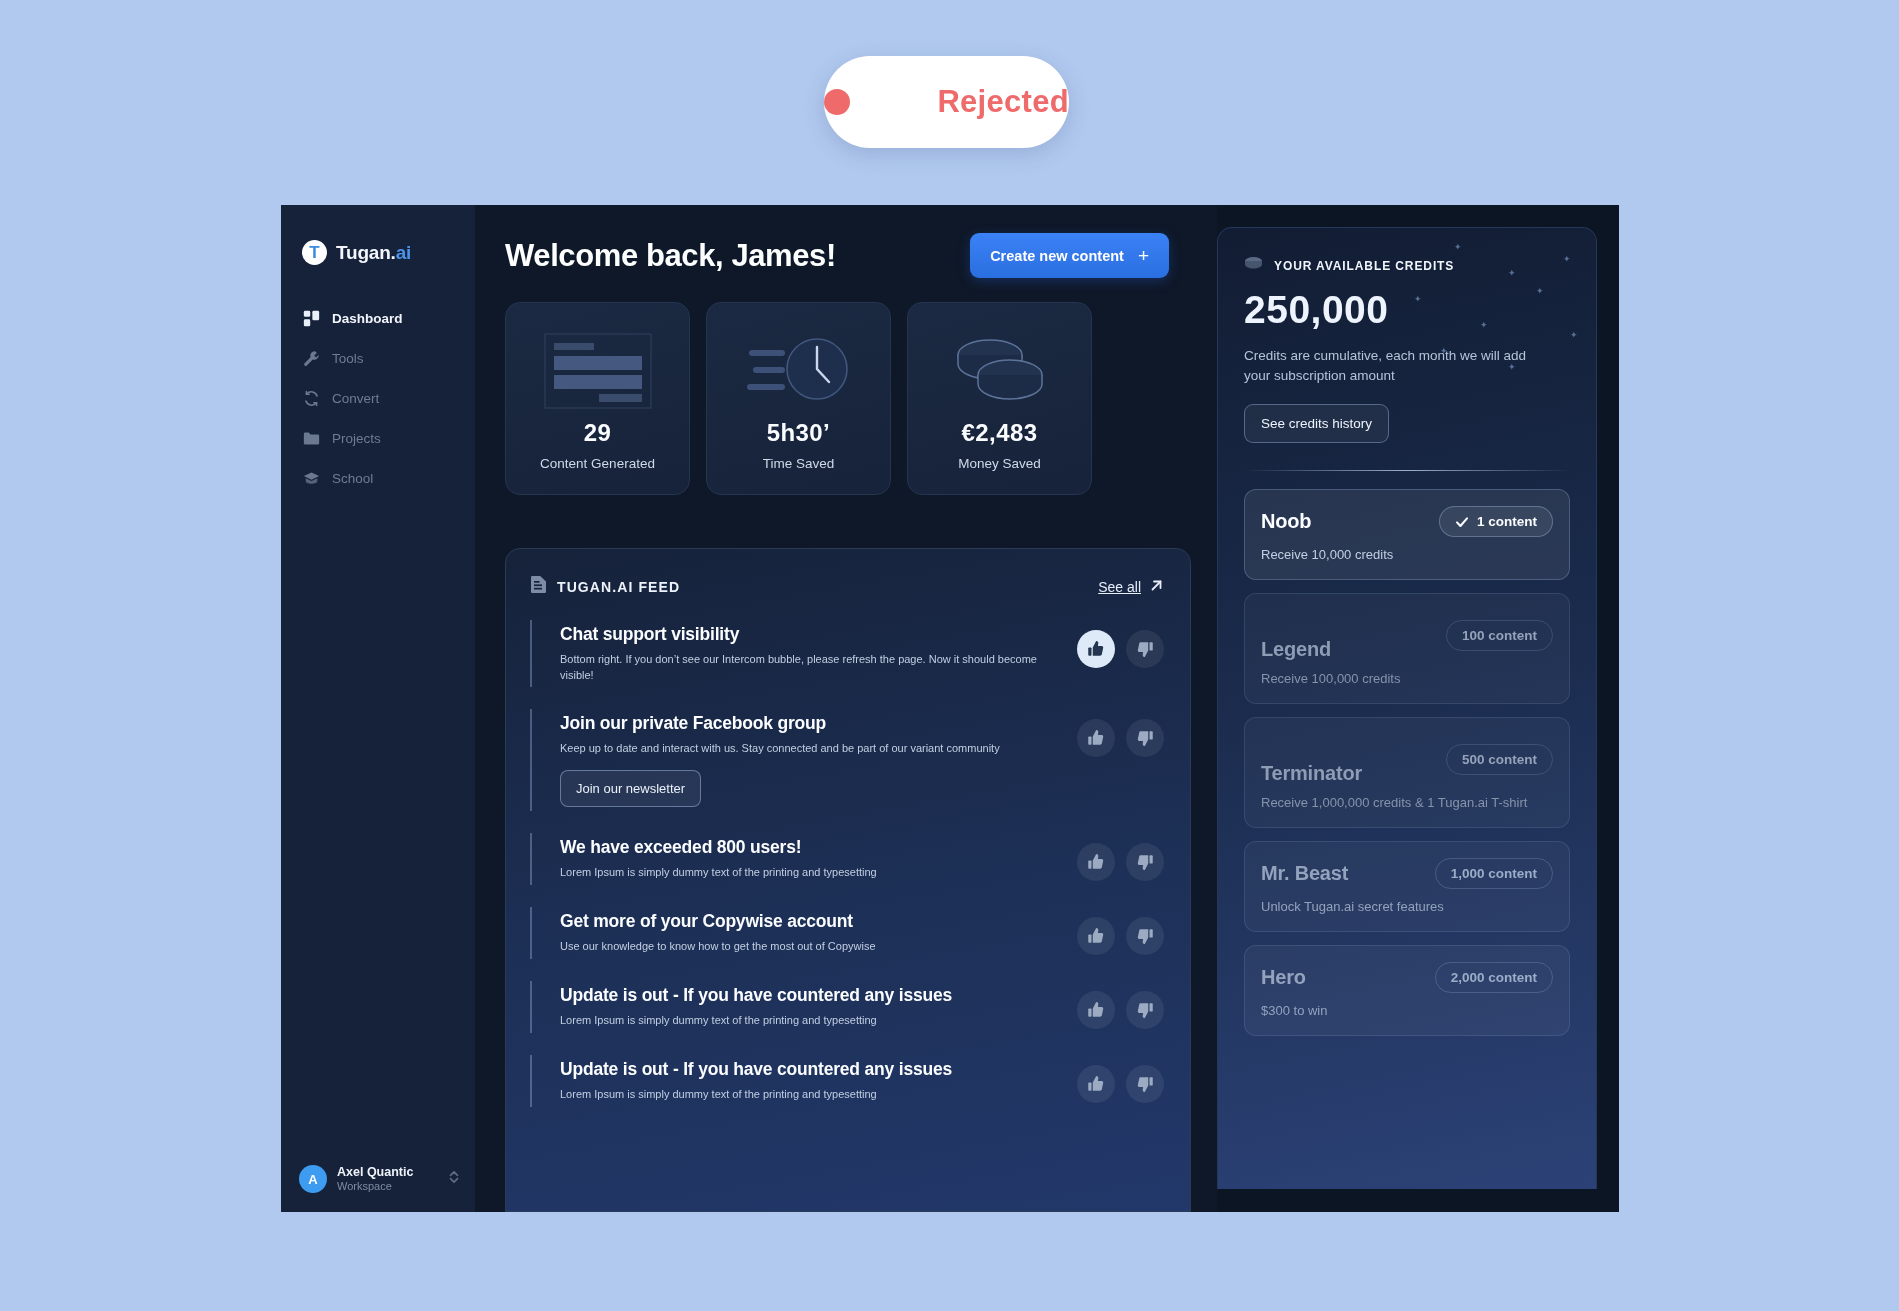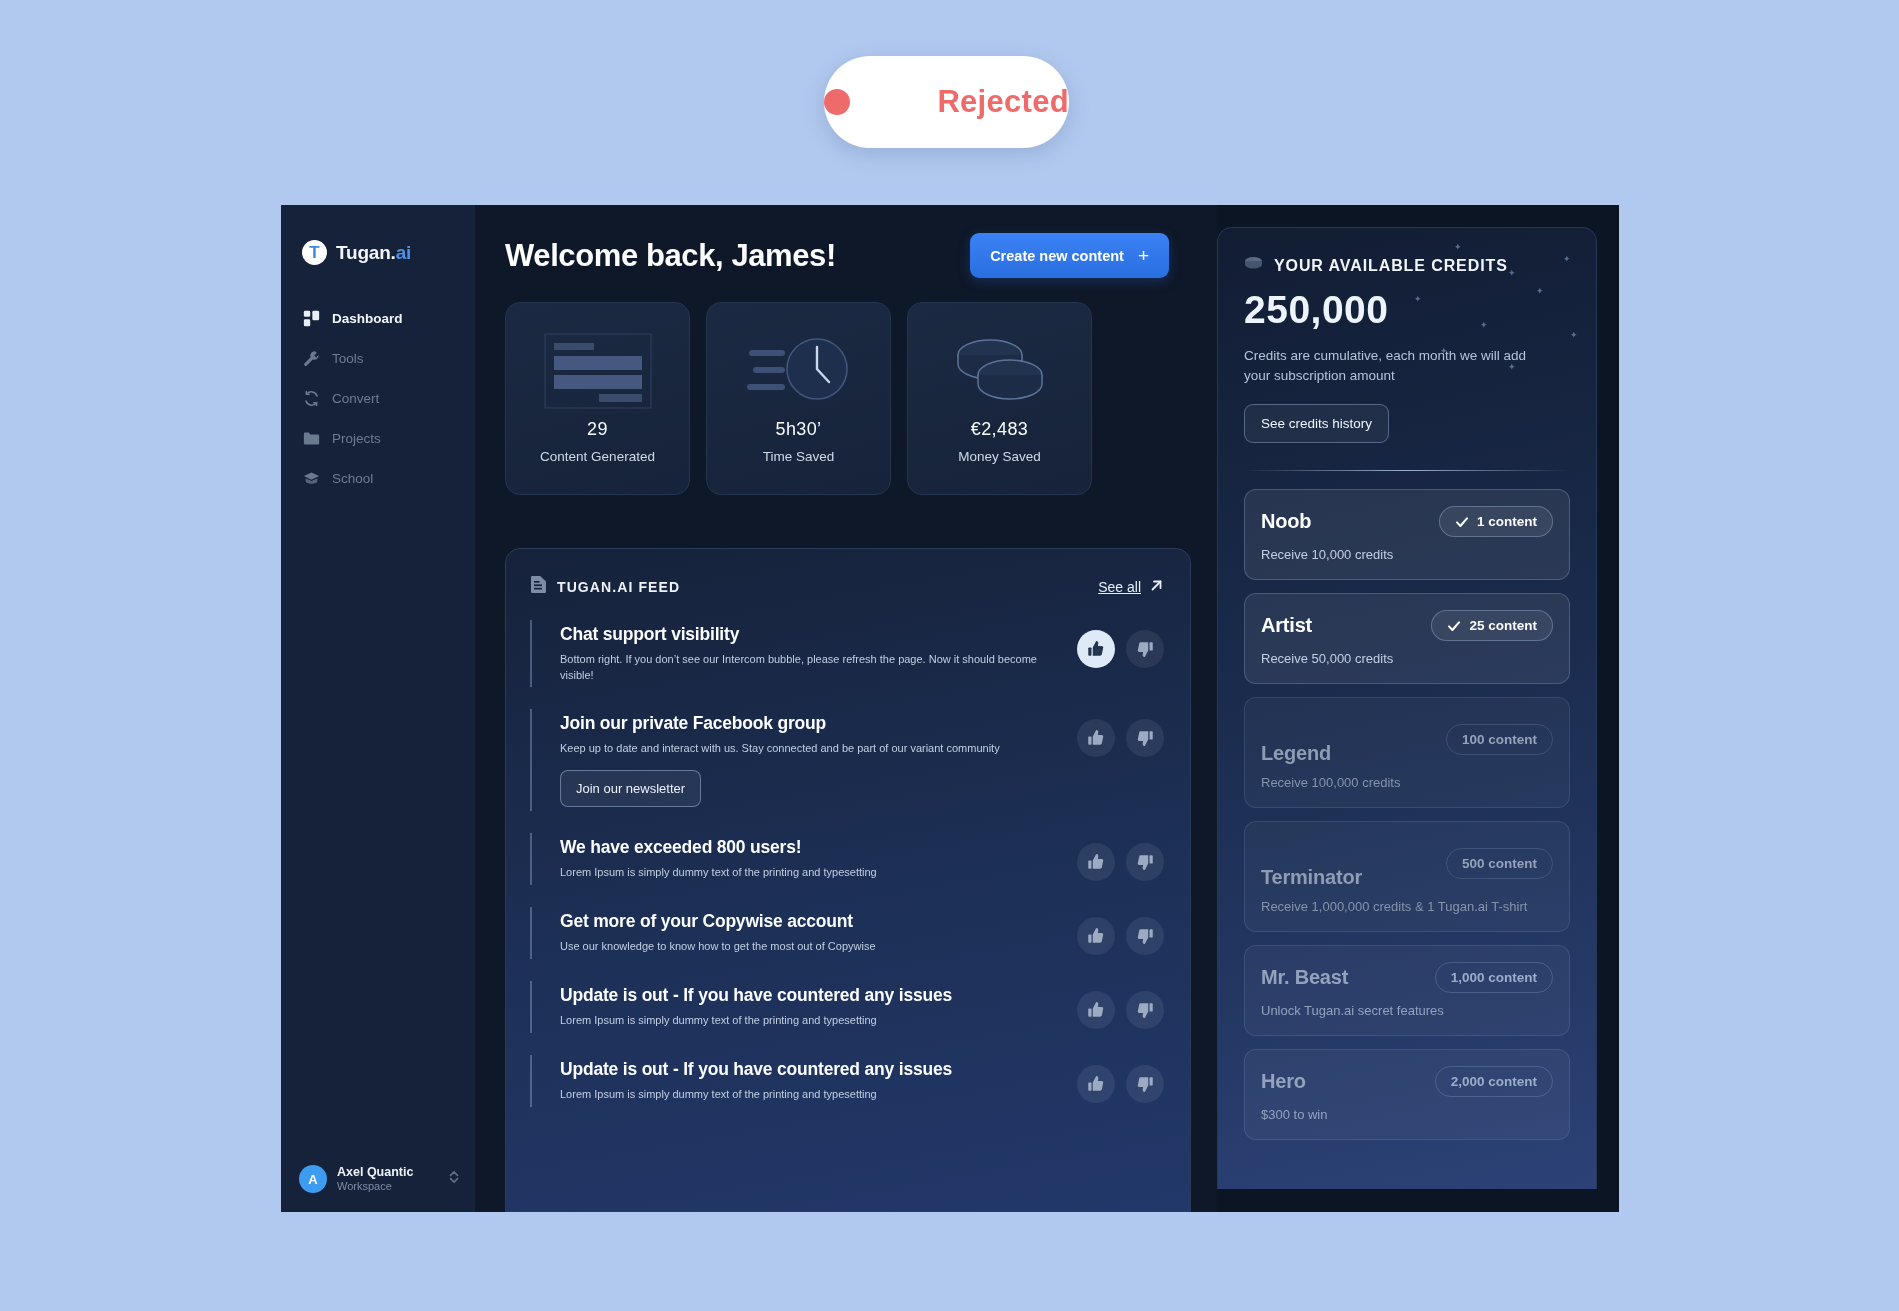--- a/index.html
+++ b/index.html
@@ -93,21 +93,21 @@
   
   .stats { display: flex; gap: 16px; margin-top: 24px; }
   .stat {
     width: 185px; height: 193px; border-radius: 15px;
     background: linear-gradient(165deg,#1b2942 0%,#16233a 100%);
     border: 1px solid #243550;
     display: flex; flex-direction: column; align-items: center;
     padding-top: 20px;
   }
   .stat-art { height: 96px; display: flex; align-items: center; justify-content: center; }
-  .stat-val { font-size: 18px; font-weight: 400; color: #fafcff; letter-spacing: .4px; }
+  .stat-val { font-size: 24px; font-weight: 700; color: #fafcff; letter-spacing: .4px; }
   .stat-lbl { font-size: 13.5px; color: #cfd9e8; margin-top: 9px; }
 
   
   .feed {
     position: absolute; left: 30px; top: 343px; right: 26px; bottom: 0;
     background: linear-gradient(170deg,#16223a 0%,#1d3057 55%,#22386a 100%);
     border: 1px solid #2a3b58; border-top-left-radius: 15px; border-top-right-radius: 15px;
     padding: 26px 26px 0 24px; overflow: hidden;
   }
   .feed-head { display: flex; align-items: center; }
@@ -151,21 +151,21 @@
   }
   .credits-card {
     position: absolute; left: 0; top: 22px; width: 380px; height: 962px;
     border-radius: 15px 15px 0 0;
     background: linear-gradient(168deg,#121d33 0%,#1a2b4c 45%,#2c4277 100%);
     border: 1px solid #27375a; border-bottom: none;
     overflow: hidden; padding: 28px 26px 0 26px;
   }
   .star { position: absolute; color: #8fb0df; font-size: 9px; opacity: .55; }
   .cc-head { display: flex; align-items: center; gap: 11px; position: relative; }
-  .cc-title { font-size: 16px; font-weight: 700; letter-spacing: .9px; color: #f1f6fd; }
+  .cc-title { font-size: 12px; font-weight: 700; letter-spacing: .9px; color: #f1f6fd; }
   .cc-amount { font-size: 39px; font-weight: 700; color: #eef4fe; margin-top: 13px; letter-spacing: .5px; position: relative; }
   .cc-note { font-size: 13.5px; color: #b6c4da; line-height: 1.45; margin-top: 14px; max-width: 300px; position: relative; }
   .cc-btn {
     margin-top: 19px; background: rgba(255,255,255,.05);
     border: 1px solid rgba(170,195,235,.4); border-radius: 9px;
     color: #eef4fd; font-size: 13.5px; padding: 11px 16px; cursor: pointer;
     font-family: inherit; position: relative;
   }
   .cc-div {
     margin: 27px 0 0 0; height: 1px; position: relative;
@@ -528,32 +528,20 @@
               <span class="tier-badge">
                 <svg class="chk" viewBox="0 0 14 14" fill="none" stroke="#fbfdff" stroke-width="2.1" stroke-linecap="round" stroke-linejoin="round">
                     <path d="M2 7.4 5.4 11 12 3.4"></path>
                   </svg>
                 <span>1 content</span>
               </span>
             </div>
             <div class="tier-sub">Receive 10,000 credits</div>
           </div>
 
-          <div class="tier t2">
-            <div class="tier-row">
-              <span class="tier-name">Artist</span>
-              <span class="tier-badge">
-                <svg class="chk" viewBox="0 0 14 14" fill="none" stroke="#fbfdff" stroke-width="2.1" stroke-linecap="round" stroke-linejoin="round">
-                    <path d="M2 7.4 5.4 11 12 3.4"></path>
-                  </svg>
-                <span>25 content</span>
-              </span>
-            </div>
-            <div class="tier-sub">Receive 50,000 credits</div>
-          </div>
 
           <div class="tier t3">
             <div class="tier-row">
               <span class="tier-name">Legend</span>
               <span class="tier-badge">
                 <span>100 content</span>
               </span>
             </div>
             <div class="tier-sub">Receive 100,000 credits</div>
           </div>

